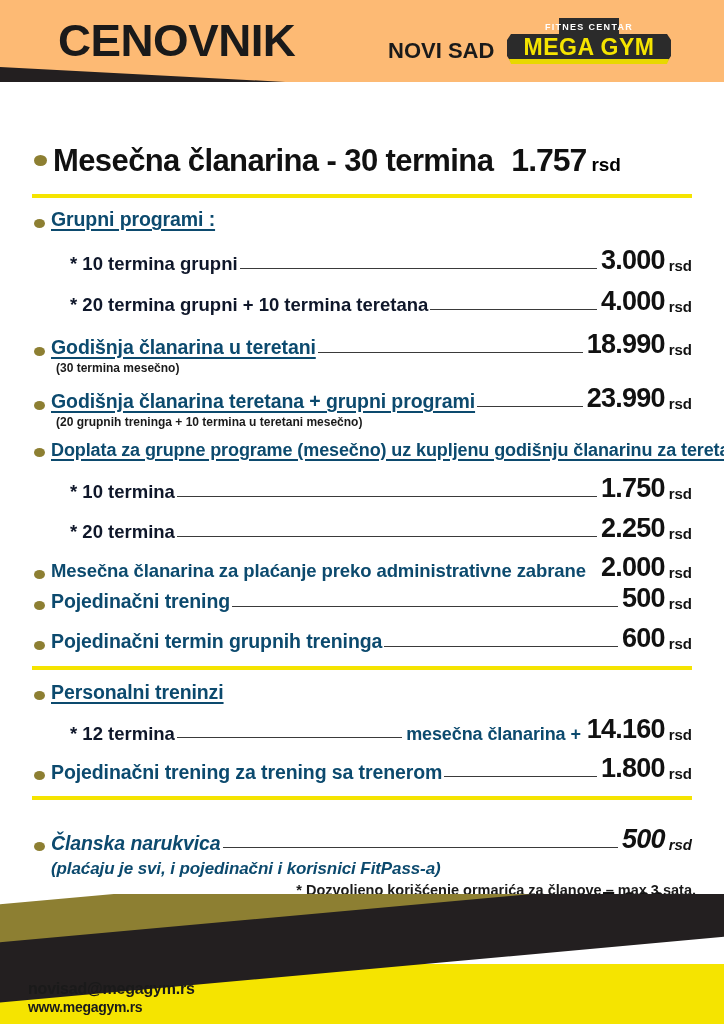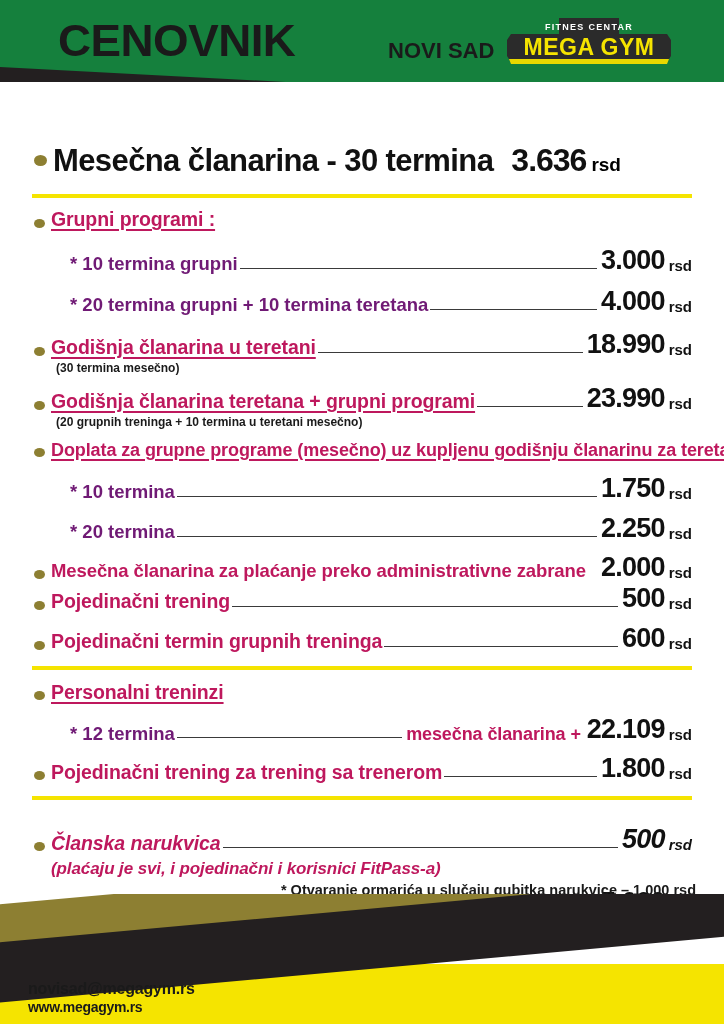--- a/index.html
+++ b/index.html
@@ -5,21 +5,21 @@
   html,body{margin:0;padding:0;}
   body{
     width:724px;height:1024px;overflow:hidden;
     background:#ffffff;
     font-family:"Liberation Sans", sans-serif;
     -webkit-font-smoothing:antialiased;
   }
   .poster{position:relative;width:724px;height:1024px;overflow:hidden;background:#fff;}
 
   
-  .top-banner{position:absolute;left:0;top:0;width:724px;height:82px;background:#15803d;overflow:hidden;}
+  .top-banner{position:absolute;left:0;top:0;width:724px;height:82px;background:#fdba74;overflow:hidden;}
   .top-dark{
     position:absolute;left:-20px;top:66px;width:780px;height:46px;background:#231f20;
     transform:rotate(3.0deg);transform-origin:left top;
   }
   .title-cenovnik{
     position:absolute;left:58px;top:16px;
     font-size:44px;font-weight:700;letter-spacing:-0.5px;color:#1a1a1a;
     font-family:"Liberation Sans", sans-serif;
     transform:scaleX(1.04);transform-origin:left top;
   }
@@ -37,41 +37,41 @@
 
   .bullet{
     display:inline-block;width:11px;height:9px;border-radius:50%;
     background:#8d7f32;vertical-align:middle;margin-right:6px;flex:0 0 auto;
     position:relative;top:-2px;
   }
 
   .line{display:flex;align-items:flex-end;}
 
   .lbl{
-    font-size:19.5px;font-weight:700;color:#be185d;white-space:nowrap;
+    font-size:19.5px;font-weight:700;color:#0c4a6e;white-space:nowrap;
     line-height:1.0;letter-spacing:-0.1px;
   }
   .lbl.u{text-decoration:underline;text-underline-offset:3px;text-decoration-thickness:1.6px;}
   .lbl.sm{font-size:17px;}
 
   .dots{flex:1 1 auto;border-bottom:1.3px solid #3a3a3a;margin:0 4px 5px 2px;min-width:8px;height:1px;}
   .nodots{flex:1 1 auto;}
 
   .price{
     font-size:27px;font-weight:700;color:#111;white-space:nowrap;letter-spacing:-0.8px;
     line-height:1.0;
   }
   .cur{font-size:15px;font-weight:700;color:#111;margin-left:4px;letter-spacing:0;}
 
   .sub{
     font-size:12px;font-weight:700;color:#1a1a1a;line-height:1;white-space:nowrap;
   }
 
   .star{
-    font-size:18.5px;font-weight:700;color:#701a75;white-space:nowrap;line-height:1;
+    font-size:18.5px;font-weight:700;color:#0f172a;white-space:nowrap;line-height:1;
   }
 
   .hr-y{height:4px;background:#f5e400;width:660px;margin:0 auto;}
 
   
   .head-row{display:flex;align-items:baseline;padding:0 30px 0 34px;}
   .head-lbl{font-size:31px;font-weight:700;color:#111;letter-spacing:-0.6px;line-height:1;}
   .head-price{font-size:32px;font-weight:700;color:#111;letter-spacing:-1px;margin-left:18px;line-height:1;}
   .head-cur{font-size:19px;font-weight:700;margin-left:5px;}
 
@@ -125,21 +125,21 @@
         <text x="84" y="41" text-anchor="middle" fill="#f5e400" font-family="Liberation Sans, sans-serif" font-size="23" font-weight="700" letter-spacing="0.5">MEGA GYM</text>
       </svg>
     </div>
   </div>
 
   <div class="content">
 
     <div class="head-row" style="margin-top:32px;">
       <span class="bullet" style="width:13px;height:11px;top:-5px;"></span>
       <span class="head-lbl">Mesečna članarina - 30 termina</span>
-      <span class="head-price">3.636</span>
+      <span class="head-price">1.757</span>
       <span class="head-cur">rsd</span>
     </div>
 
     <div class="hr-y" style="margin-top:18px;"></div>
 
     <div class="pad" style="margin-top:12px;">
       <div class="line">
         <span class="bullet"></span>
         <span class="lbl u">Grupni programi :</span>
       </div>
@@ -247,21 +247,21 @@
         <span class="bullet"></span>
         <span class="lbl u">Personalni treninzi</span>
       </div>
     </div>
 
     <div class="pad-in" style="margin-top:14px;">
       <div class="line">
         <span class="star">* 12 termina</span>
         <span class="dots"></span>
         <span class="lbl" style="font-size:18px;margin-right:6px;">mesečna članarina +</span>
-        <span class="price">22.109</span>
+        <span class="price">14.160</span>
         <span class="cur">rsd</span>
       </div>
     </div>
 
     <div class="pad" style="margin-top:12px;">
       <div class="line">
         <span class="bullet"></span>
         <span class="lbl">Pojedinačni trening za trening sa trenerom</span>
         <span class="dots"></span>
         <span class="price">1.800</span>
@@ -288,21 +288,20 @@
         <span class="lbl">Članarina za spoljne trenere</span>
         <span class="dots"></span>
         <span class="price">5.000</span>
         <span class="cur">rsd</span>
       </div>
     </div>
 
   </div>
 
   <div class="notes">
-    <div class="note">* Otvaranje ormarića u slučaju gubitka narukvice – 1.000 rsd</div>
     <div class="note">* Dozvoljeno korišćenje ormarića za članove – max 3 sata,</div>
     <div class="note">
       <span>doplata za svaki sledeći sat je </span><span class="big">150</span><span class="sm2">rsd</span>
     </div>
   </div>
 
   <div class="bot">
     <div class="bot-yellow"></div>
     <div class="bot-gold"></div>
     <div class="bot-dark"></div>

